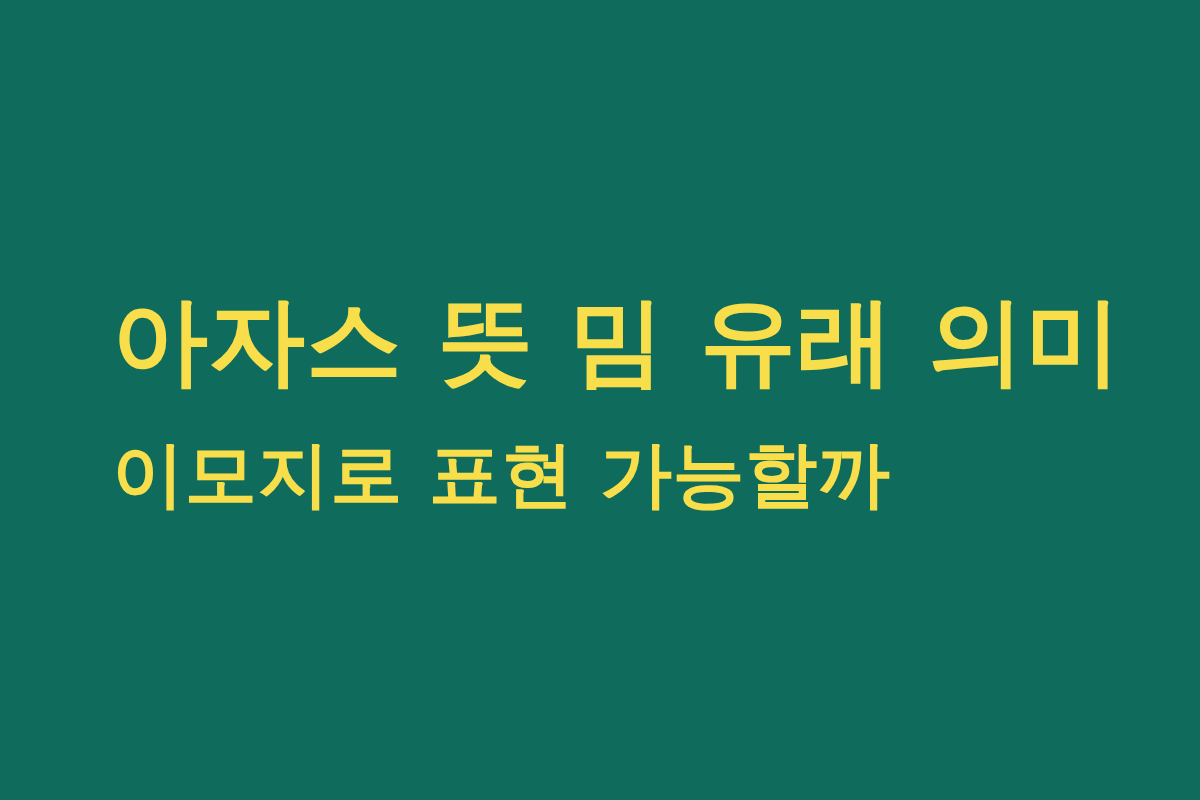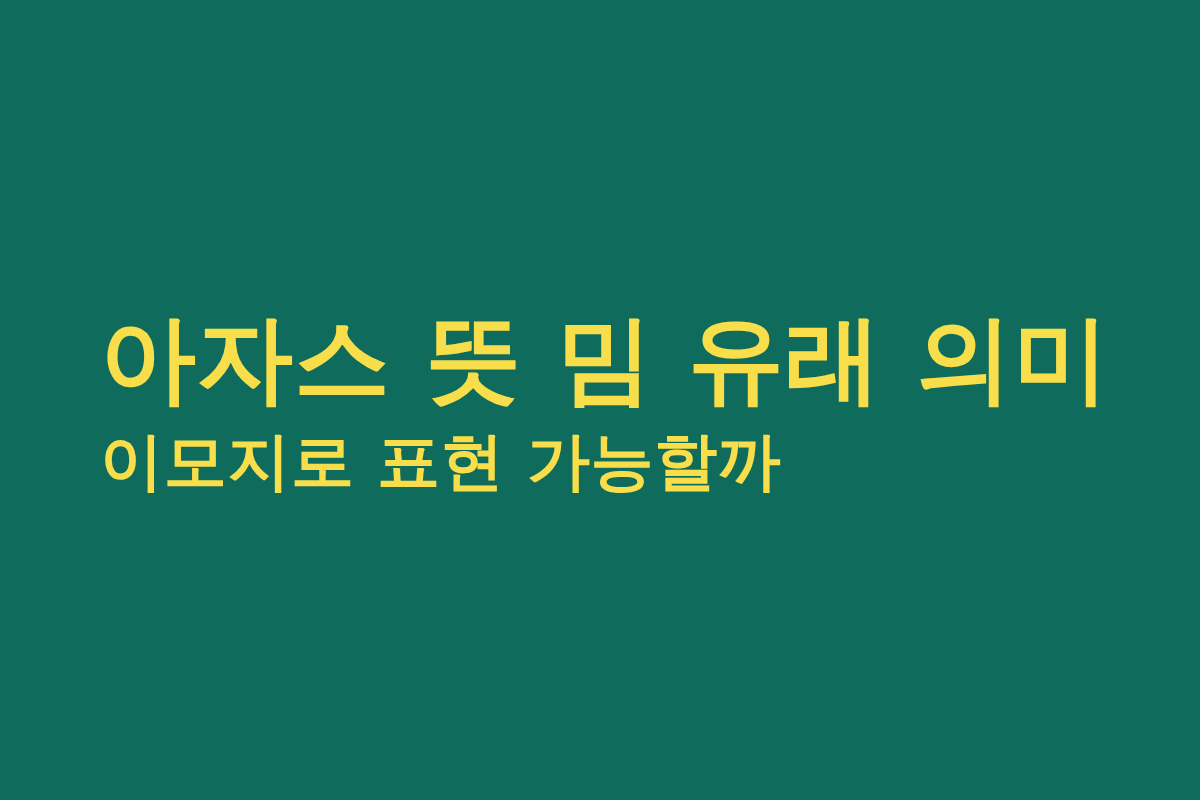--- a/index.html
+++ b/index.html
@@ -39,27 +39,27 @@
 
   .headline-line {
     color: #F7DE4A;
     font-family: "DejaVu Sans", "Liberation Sans", sans-serif;
     font-size: 96px;
     font-weight: 700;
     line-height: 1.30;
     letter-spacing: 0.01em;
     white-space: nowrap;
     text-align: left;
-    margin: 0;
+    margin: 12px;
     padding: 0;
     -webkit-font-smoothing: antialiased;
   }
 
   .headline-line.line-2 {
-    font-size: 63px;
+    font-size: 72px;
   }
 </style>
 </head>
 <body>
 
 <div id="banner">
 
   <div class="headline-block">
 
     <div class="headline-line line-1">아자스 뜻 밈 유래 의미</div>

